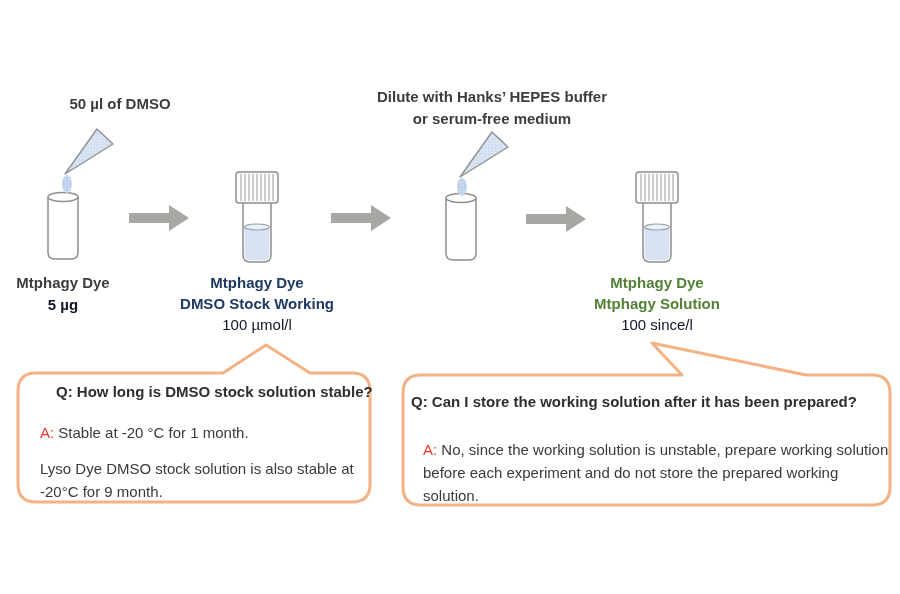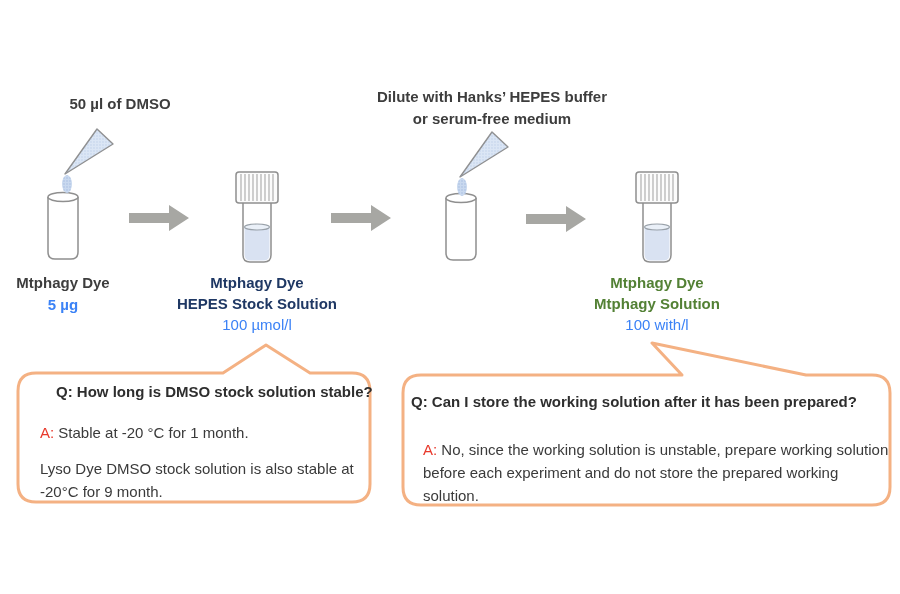--- a/index.html
+++ b/index.html
@@ -3,21 +3,21 @@
 <meta charset="utf-8">
 <style>
   html,body{margin:0;padding:0;background:#ffffff;}
   #stage{
     position:relative;width:900px;height:594px;background:#ffffff;overflow:hidden;
     font-family:"Liberation Sans", sans-serif;color:#3d3d3d;
   }
   .abs{position:absolute;}
   .lbl{font-size:15px;line-height:22px;text-align:center;font-weight:bold;}
   .lbl2{font-size:15px;line-height:21px;text-align:center;}
-  .gray{color:#3b82f6;}
+  .gray{color:#0f172a;}
   .navy{color:#1f3864;font-weight:bold;}
   .green{color:#538135;font-weight:bold;}
   .qline{font-size:15px;font-weight:bold;color:#2e2e2e;white-space:nowrap;}
   .aline{font-size:15px;color:#3a3a3a;}
   .apfx{color:#e8392c;}
   .para{font-size:15px;line-height:23px;color:#3a3a3a;}
   svg{display:block;}
   .ontop{z-index:5;}
 </style>
 </head>
@@ -56,21 +56,21 @@
   <svg class="abs" style="left:231px;top:170px;" width="52" height="95" viewBox="0 0 52 95">
     <path d="M12 33 V85 Q12 92 19 92 H33 Q40 92 40 85 V33" fill="#ffffff" stroke="#8f8f8f" stroke-width="1.5"></path>
     <path d="M13.5 57 V84.5 Q13.5 90.5 19.5 90.5 H32.5 Q38.5 90.5 38.5 84.5 V57 Z" fill="#d9e2f2"></path>
     <ellipse cx="26" cy="57" rx="12.5" ry="3" fill="#eaf0f8" stroke="#98a0a8" stroke-width="1.1"></ellipse>
     <rect x="5" y="2" width="42" height="31" rx="3" fill="#fcfcfc" stroke="#8f8f8f" stroke-width="1.5"></rect>
     <path d="M10 4 V31 M14 4 V31 M18 4 V31 M22 4 V31 M26 4 V31 M30 4 V31 M34 4 V31 M38 4 V31 M42 4 V31" stroke="#9f9f9f" stroke-width="1" fill="none"></path>
   </svg>
 
   <div class="abs lbl2" style="left:162px;top:272px;width:190px;">
     <div class="navy">Mtphagy Dye</div>
-    <div class="navy">HEPES Stock Solution</div>
+    <div class="navy">DMSO Stock Working</div>
     <div class="gray">100 µmol/l</div>
   </div>
 
   <svg class="abs" style="left:331px;top:203px;" width="62" height="30" viewBox="0 0 62 30">
     <polygon points="0,10 40,10 40,2 60,15 40,28 40,20 0,20" fill="#a7a7a3"></polygon>
   </svg>
 
   <div class="abs lbl" style="left:362px;top:86px;width:260px;">
     <div>Dilute with Hanks’ HEPES buffer</div>
     <div>or serum-free medium</div>
@@ -101,21 +101,21 @@
     <path d="M12 33 V85 Q12 92 19 92 H33 Q40 92 40 85 V33" fill="#ffffff" stroke="#8f8f8f" stroke-width="1.5"></path>
     <path d="M13.5 57 V84.5 Q13.5 90.5 19.5 90.5 H32.5 Q38.5 90.5 38.5 84.5 V57 Z" fill="#d9e2f2"></path>
     <ellipse cx="26" cy="57" rx="12.5" ry="3" fill="#eaf0f8" stroke="#98a0a8" stroke-width="1.1"></ellipse>
     <rect x="5" y="2" width="42" height="31" rx="3" fill="#fcfcfc" stroke="#8f8f8f" stroke-width="1.5"></rect>
     <path d="M10 4 V31 M14 4 V31 M18 4 V31 M22 4 V31 M26 4 V31 M30 4 V31 M34 4 V31 M38 4 V31 M42 4 V31" stroke="#9f9f9f" stroke-width="1" fill="none"></path>
   </svg>
 
   <div class="abs lbl2" style="left:562px;top:272px;width:190px;">
     <div class="green">Mtphagy Dye</div>
     <div class="green">Mtphagy Solution</div>
-    <div class="gray">100 with/l</div>
+    <div class="gray">100 since/l</div>
   </div>
 
   <svg class="abs" style="left:16px;top:341px;" width="356" height="164" viewBox="0 0 356 164">
     <path d="M20 32 H207 L250 4 L294 32 H336 Q354 32 354 50 V143 Q354 161 336 161 H20 Q2 161 2 143 V50 Q2 32 20 32 Z" fill="#ffffff" stroke="#f4b183" stroke-width="3" stroke-linejoin="round"></path>
   </svg>
   <div class="abs ontop qline" style="left:56px;top:383px;">Q: How long is DMSO stock solution stable?</div>
   <div class="abs ontop aline" style="left:40px;top:424px;white-space:nowrap;">
     <span class="apfx">A: </span>
     <span>Stable at -20 °C for 1 month.</span>
   </div>

